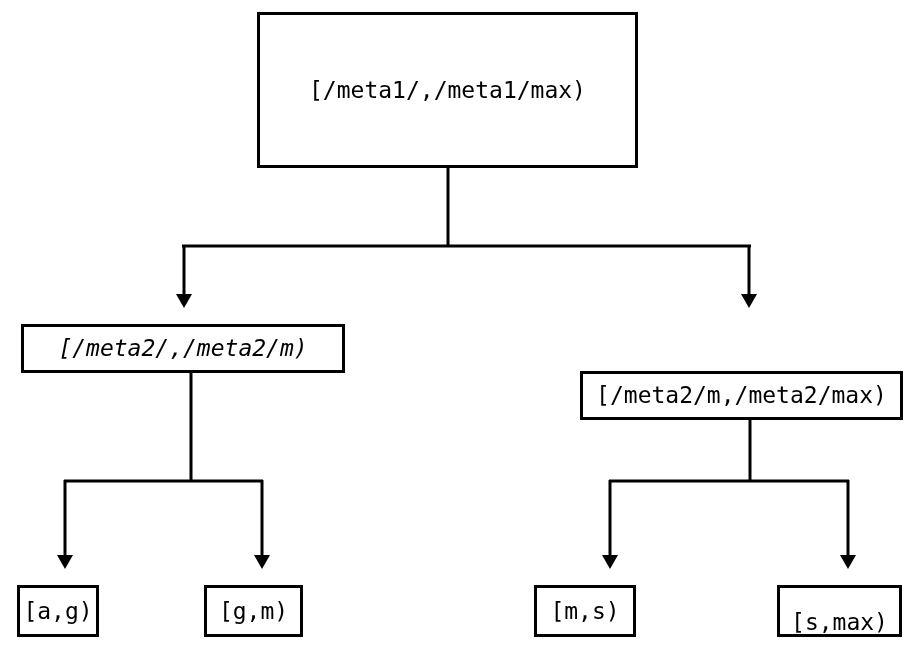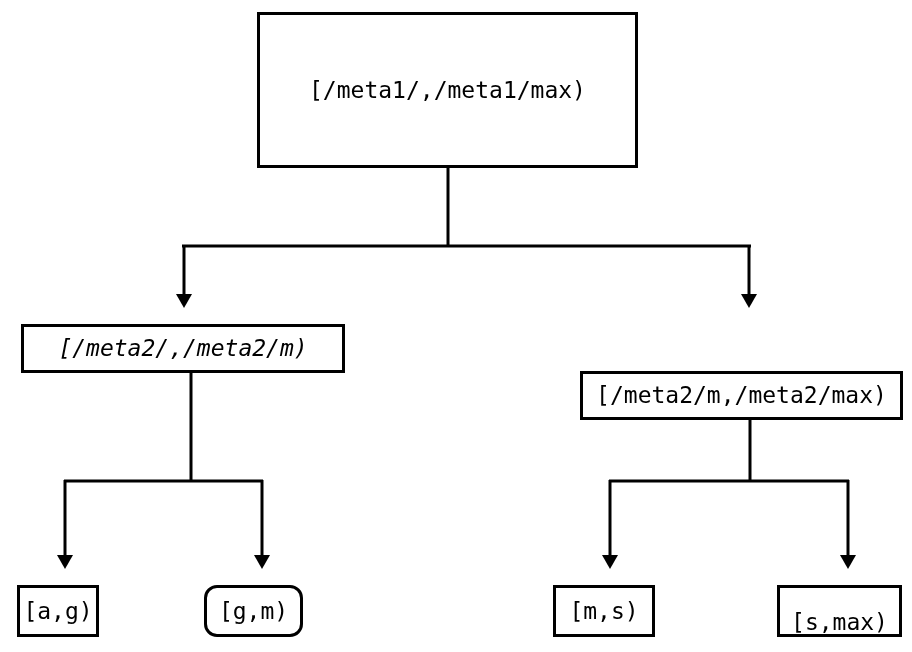--- a/index.html
+++ b/index.html
@@ -71,24 +71,23 @@
     top: 585px;
     width: 82px;
     height: 52px;
     margin-left: 9px;
   }
   #node-leaf-gm {
     left: 204px;
     top: 585px;
     width: 99px;
     height: 52px;
-    border-radius: 13px;
   }
   #node-leaf-ms {
-    left: 553px;
+    left: 534px;
     top: 585px;
     width: 102px;
     height: 52px;
   }
   #node-leaf-smax {
     left: 777px;
     top: 585px;
     width: 125px;
     height: 52px;
     align-items: flex-end;

